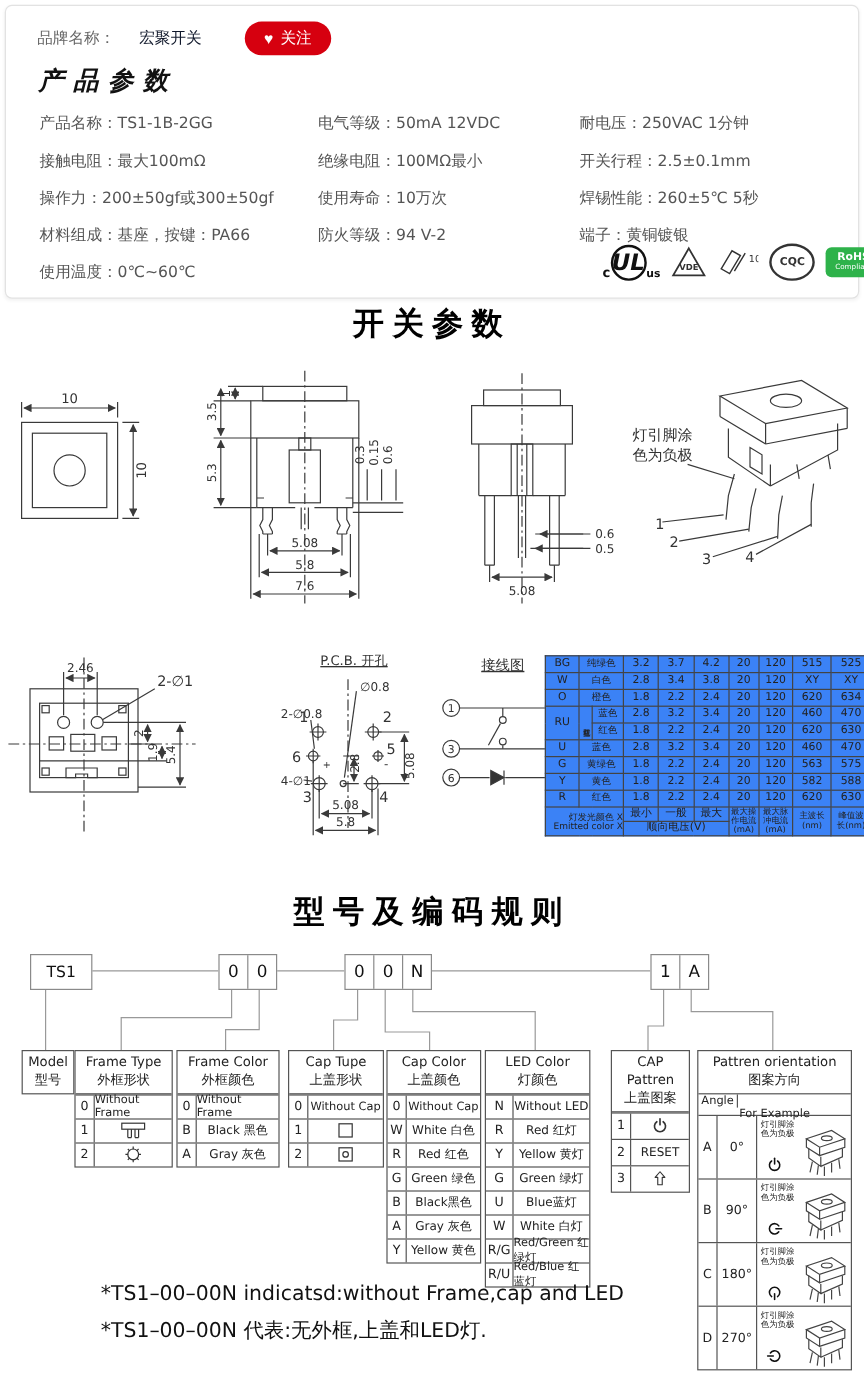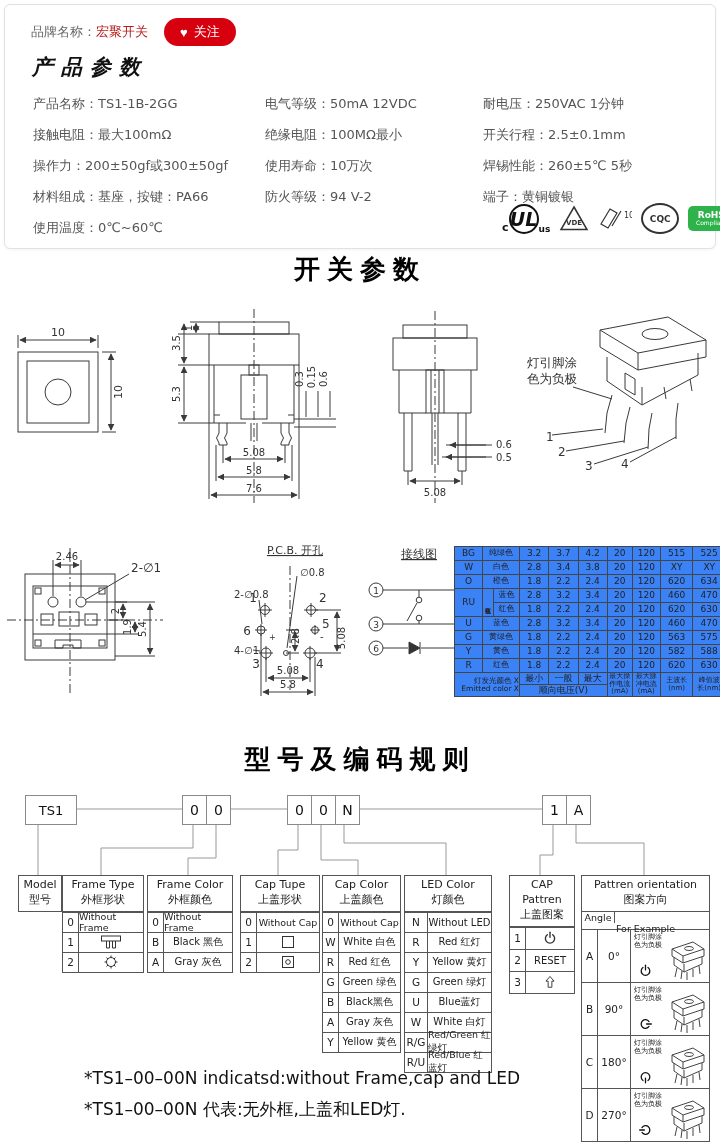--- a/index.html
+++ b/index.html
@@ -7,23 +7,23 @@
         font-family:"DejaVu Sans","Liberation Sans",sans-serif;color:#333;}
   svg{display:block;}
   .lineart{stroke:#3a3a3a;stroke-width:1;fill:none;}
   .cl{stroke-dasharray:9 3 2 3;}
   text{font-family:"DejaVu Sans","Liberation Sans",sans-serif;fill:#333;stroke:none;}
   .dim{font-size:11px;}
   .dims{font-size:10px;}
   
   .card{position:absolute;left:4px;top:4px;width:710px;height:243px;background:#fff;
         border:1px solid #e2e2e2;border-radius:6px;box-shadow:0 1px 3px rgba(0,0,0,.05);}
-  .brand-row{position:absolute;left:26px;top:13px;display:flex;align-items:center;font-size:13px;}
+  .brand-row{position:absolute;left:26px;top:13px;display:flex;align-items:center;font-size:13px;gap:20px;}
   .brand-label{color:#666;}
-  .brand-name{color:#b91c1c;margin-right:16px;cursor:pointer;}
+  .brand-name{color:#0f172a;margin-right:16px;cursor:pointer;}
   .follow-btn{display:flex;align-items:center;gap:6px;background:#d6000f;color:#fff;
               border:none;border-radius:14px;padding:5px 16px;font-size:13px;cursor:pointer;}
   .prod-title{position:absolute;left:27px;top:48px;font-family:"DejaVu Serif","Liberation Serif",serif;
               font-style:italic;font-weight:bold;font-size:21px;letter-spacing:8px;color:#111;}
   .param-grid{position:absolute;left:28px;top:90px;width:666px;display:grid;
               grid-template-columns:232px 218px 216px;row-gap:13px;font-size:13px;color:#555;line-height:18px;}
   .certs{position:absolute;left:497px;top:198px;display:flex;align-items:center;gap:9px;}
   .ulwrap{display:flex;align-items:flex-end;color:#111;}
   .ulc{font-size:11px;font-weight:bold;}
   .ulm{font-size:19px;font-weight:900;font-style:italic;border:2px solid #111;border-radius:50%;

